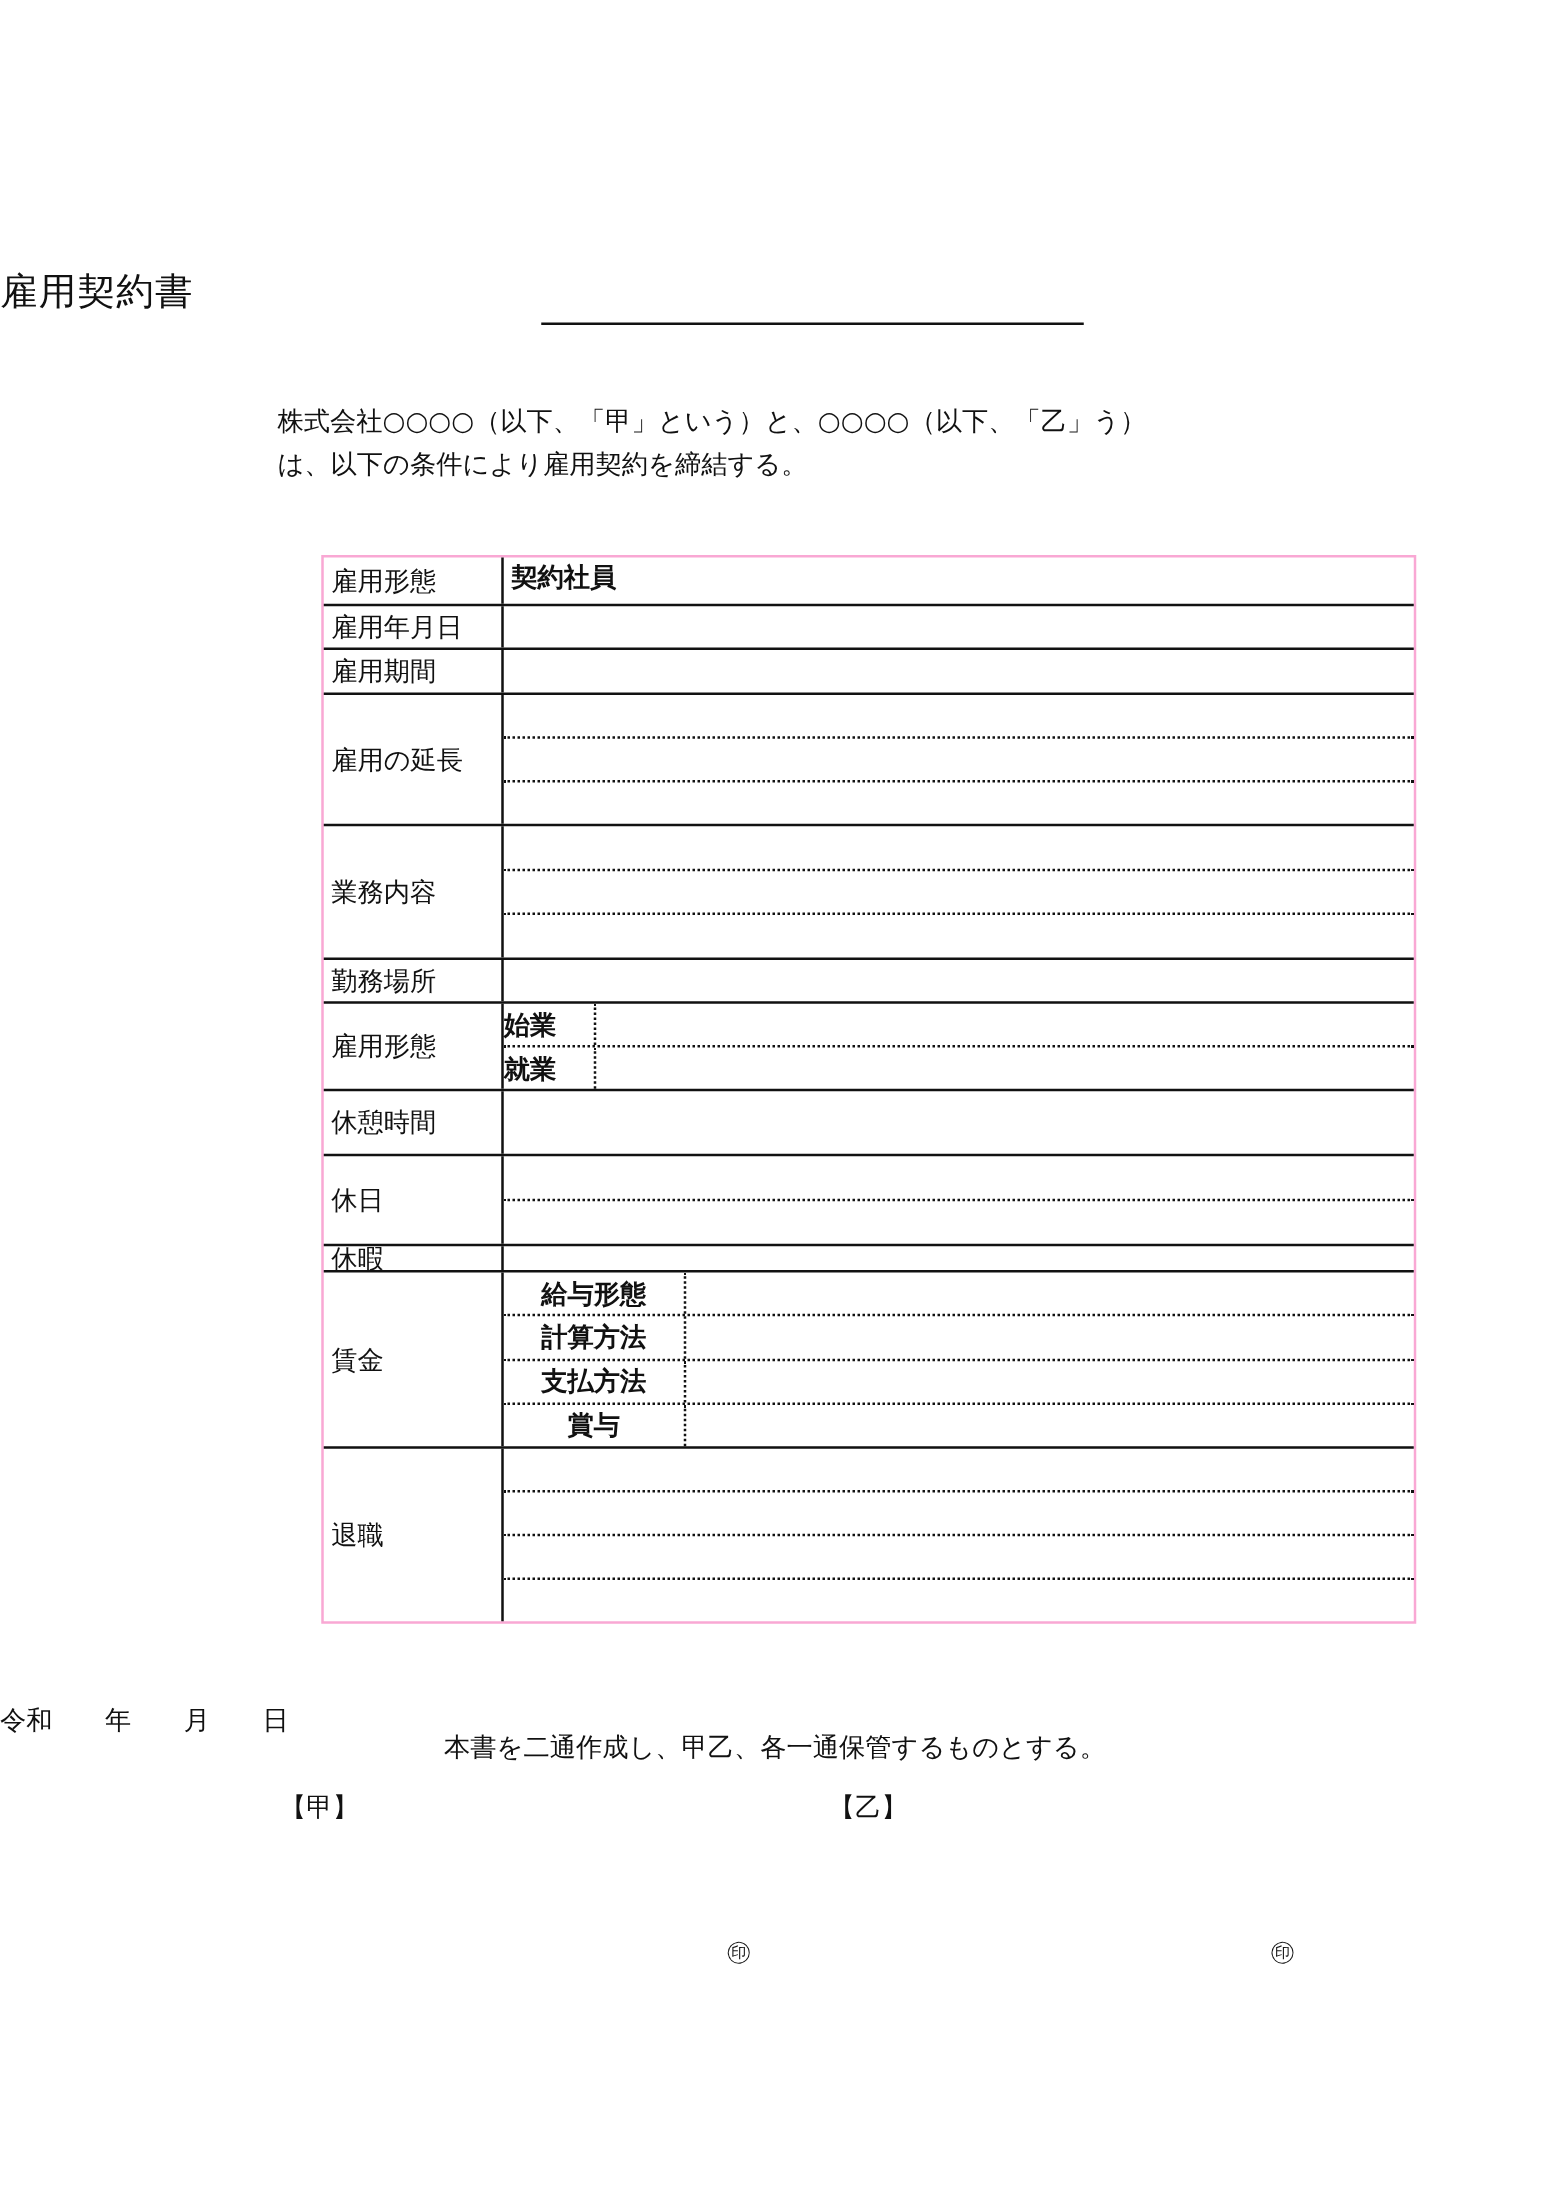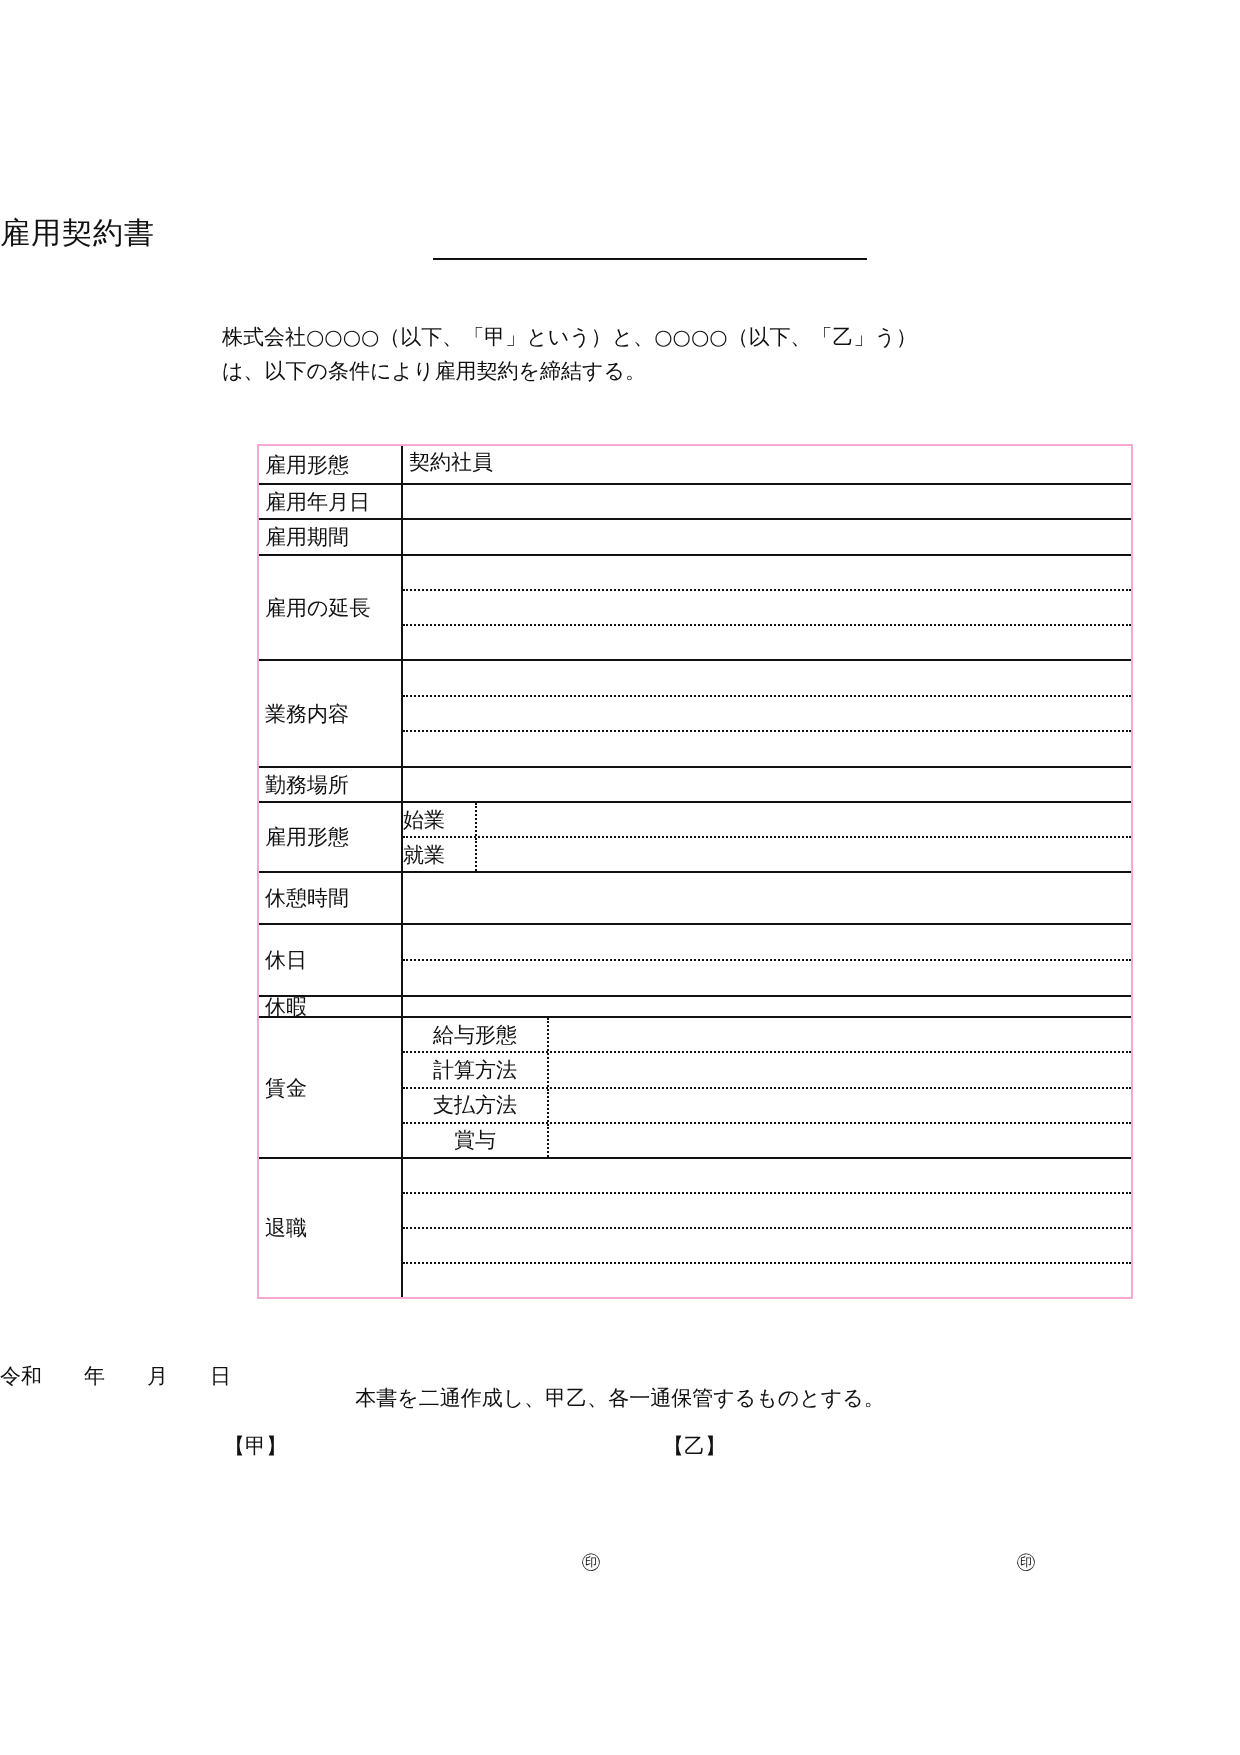--- a/index.html
+++ b/index.html
@@ -8,21 +8,21 @@
   .abs { position: absolute; }
   .title { left: 0; width: 1240px; top: 213px; text-align: left; font-size: 30px; letter-spacing: 1px; }
   .title-rule { left: 433px; top: 258px; width: 434px; height: 0; border-top: 2px solid #111; }
   .intro { left: 222px; top: 320px; width: 880px; font-size: 21px; line-height: 34px; white-space: pre; }
   .form { left: 217px; top: 444px; width: 876px; border: 2px solid #f9a8d4; box-sizing: border-box; margin-left: 40px; }
   .row { display: flex; border-top: 2px solid #111; box-sizing: border-box; }
   .row:first-child { border-top: none; }
   .label { width: 144px; flex: none; border-right: 2px solid #111; box-sizing: border-box;
            display: flex; align-items: center; padding-left: 6px; font-size: 21px; }
   .content { flex: 1; display: flex; flex-direction: column; }
-  .line { flex: 1; border-top: 2px dotted #111; box-sizing: border-box; display: flex; }
+  .line { flex: 1; border-top: 2px dotted #111; box-sizing: border-box; display: flex; font-weight: bold; }
   .line:first-child { border-top: none; }
   .value { padding-left: 6px; font-size: 21px; line-height: 32px; }
   .sub { flex: none; border-right: 2px dotted #111; box-sizing: border-box; font-size: 21px;
          display: flex; align-items: center; }
   .sub.short { width: 74px; padding-left: 0; }
   .sub.wide { width: 146px; justify-content: center; }
   .fill { flex: 1; }
   .closing { left: 0; width: 1240px; top: 1384px; text-align: center; font-size: 21px; }
   .date { left: 0; width: 1240px; top: 1362px; text-align: left; font-size: 21px; word-spacing: 0; white-space: pre; }
   .party { top: 1432px; font-size: 21px; }

